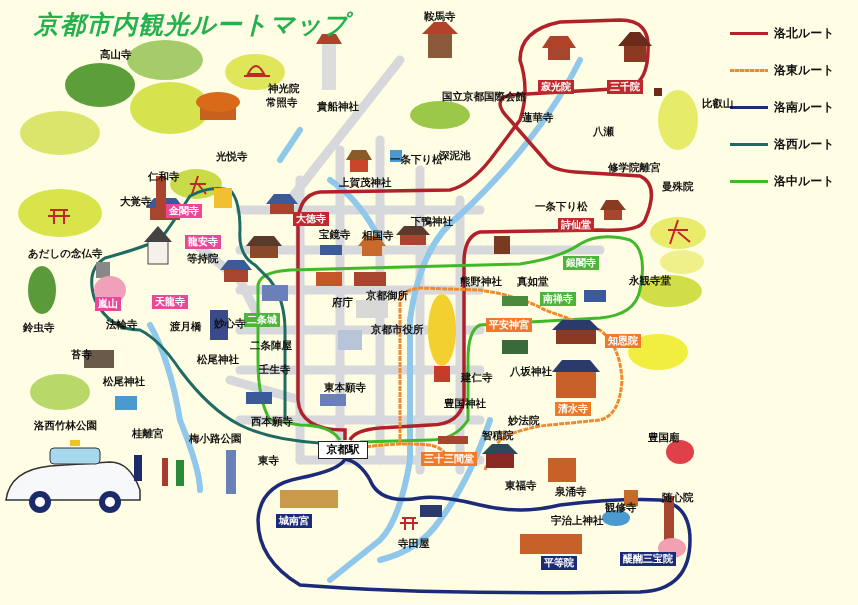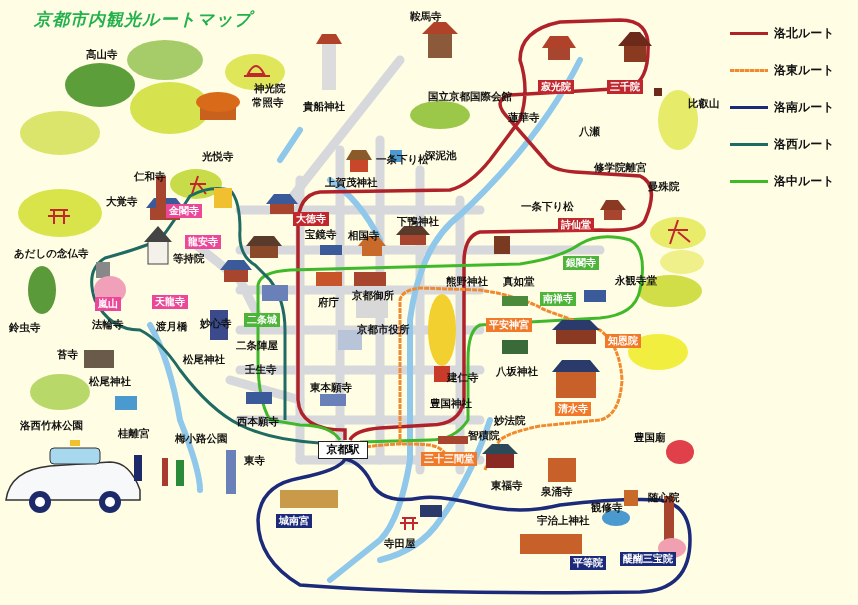--- a/index.html
+++ b/index.html
@@ -1,20 +1,20 @@
 <!DOCTYPE html>
 <html><head>
 <meta charset="utf-8">
 <style>
   html,body{margin:0;padding:0;}
   body{width:858px;height:605px;overflow:hidden;background:#fffde3;font-family:"DejaVu Sans","Liberation Sans",sans-serif;}
   #map{position:relative;width:858px;height:605px;background:#fffde3;}
   svg.layer{position:absolute;left:0;top:0;}
-  .title{position:absolute;left:34px;top:8px;font-size:17px;font-weight:bold;font-style:italic;color:#23b14d;letter-spacing:1px;}
-  .lbl{position:absolute;font-size:10.5px;font-weight:bold;color:#111;white-space:nowrap;line-height:1;}
+  .title{position:absolute;left:34px;top:8px;font-size:25px;font-weight:bold;font-style:italic;color:#23b14d;letter-spacing:1px;}
+  .lbl{position:absolute;font-size:10.5px;font-weight:bold;color:#111;white-space:nowrap;line-height:1;margin-left:14px;}
   .tag{position:absolute;font-size:10px;font-weight:bold;color:#fff;white-space:nowrap;line-height:1;padding:2px 3px;}
   .tag.red{background:#c0282e;}
   .tag.teal{background:#ec4899;}
   .tag.green{background:#4fb43a;text-align:right;}
   .tag.orange{background:#f07a2a;}
   .tag.navy{background:#1c2a7a;}
   .station{position:absolute;left:318px;top:441px;width:48px;height:16px;border:1.5px solid #222;background:#fff;font-size:11px;font-weight:bold;text-align:center;line-height:16px;}
   .legend{position:absolute;left:730px;top:26px;}
   .legend-item{display:flex;align-items:center;height:15px;margin-bottom:22px;}
   .legend-swatch{width:38px;height:3px;margin-right:6px;}
@@ -206,21 +206,21 @@
   <div class="tag red" style="left:538px;top:80px">寂光院</div>
   <div class="tag red" style="left:607px;top:80px">三千院</div>
   <div class="tag red" style="left:558px;top:218px">詩仙堂</div>
 
   <div class="tag orange" style="left:486px;top:318px">平安神宮</div>
   <div class="tag orange" style="left:605px;top:334px">知恩院</div>
   <div class="tag orange" style="left:555px;top:402px">清水寺</div>
   <div class="tag orange" style="left:421px;top:452px">三十三間堂</div>
 
   <div class="tag navy" style="left:276px;top:514px">城南宮</div>
-  <div class="tag navy" style="left:570px;top:556px">平等院</div>
+  <div class="tag navy" style="left:541px;top:556px">平等院</div>
   <div class="tag navy" style="left:620px;top:552px">醍醐三宝院</div>
 
   <div class="tag teal" style="left:166px;top:204px">金閣寺</div>
   <div class="tag teal" style="left:185px;top:235px">龍安寺</div>
   <div class="tag teal" style="left:95px;top:297px">嵐山</div>
   <div class="tag teal" style="left:152px;top:295px">天龍寺</div>
 
   <div class="tag green" style="left:244px;top:313px">二条城</div>
   <div class="tag green" style="left:563px;top:256px">銀閣寺</div>
   <div class="tag green" style="left:540px;top:292px">南禅寺</div>

